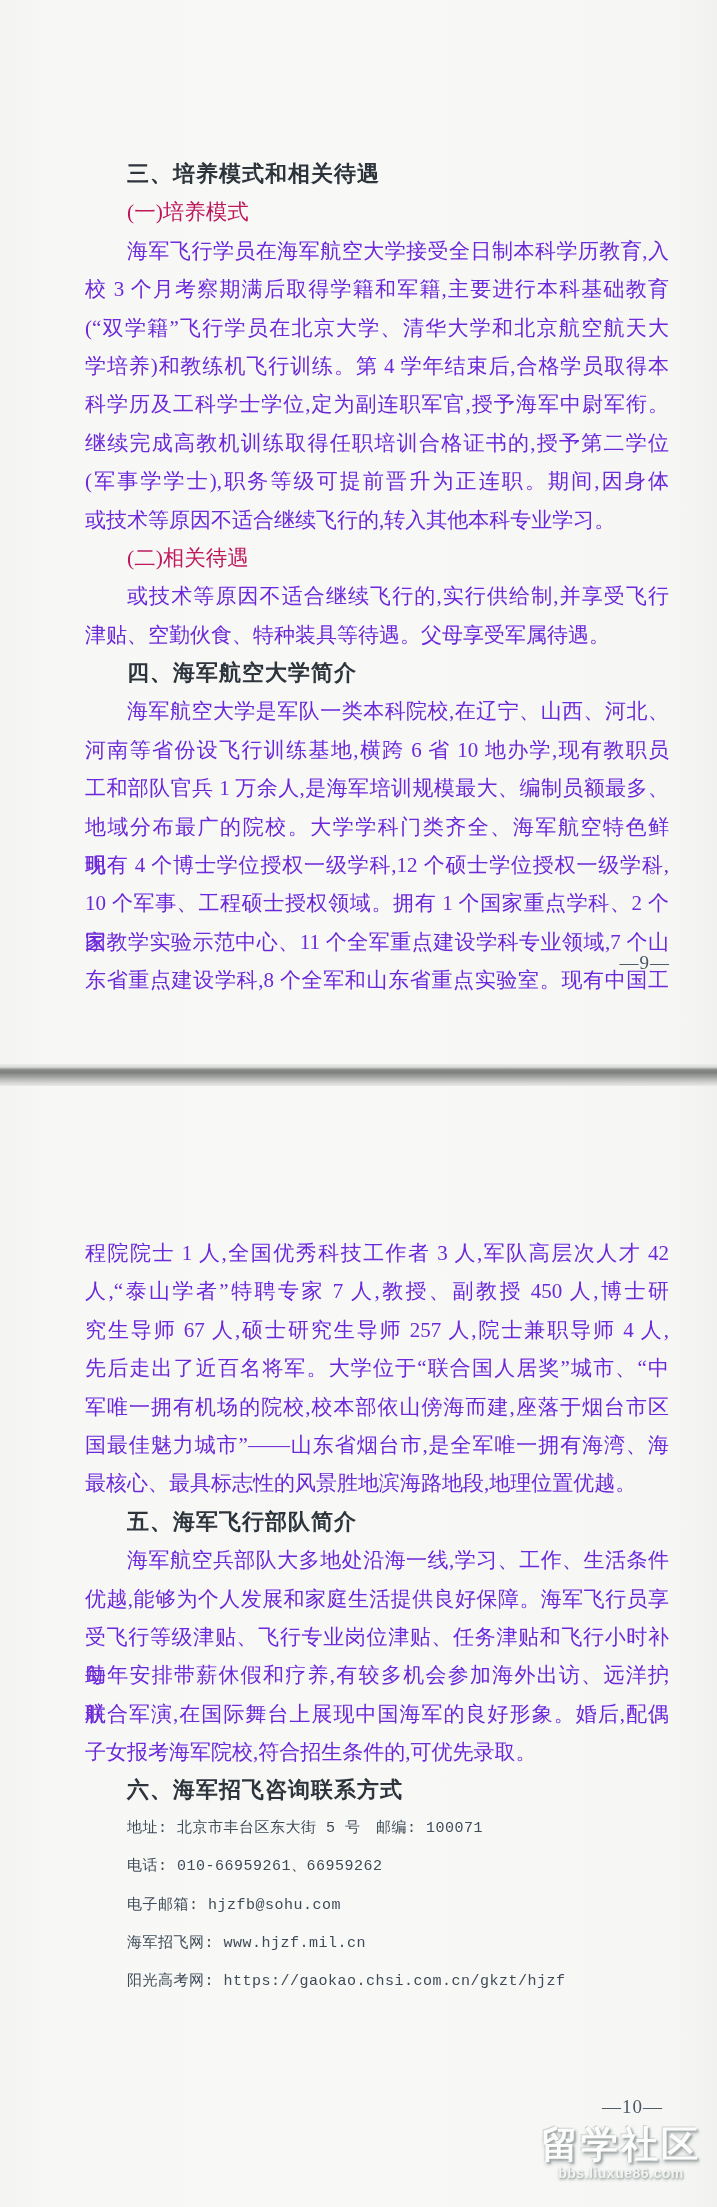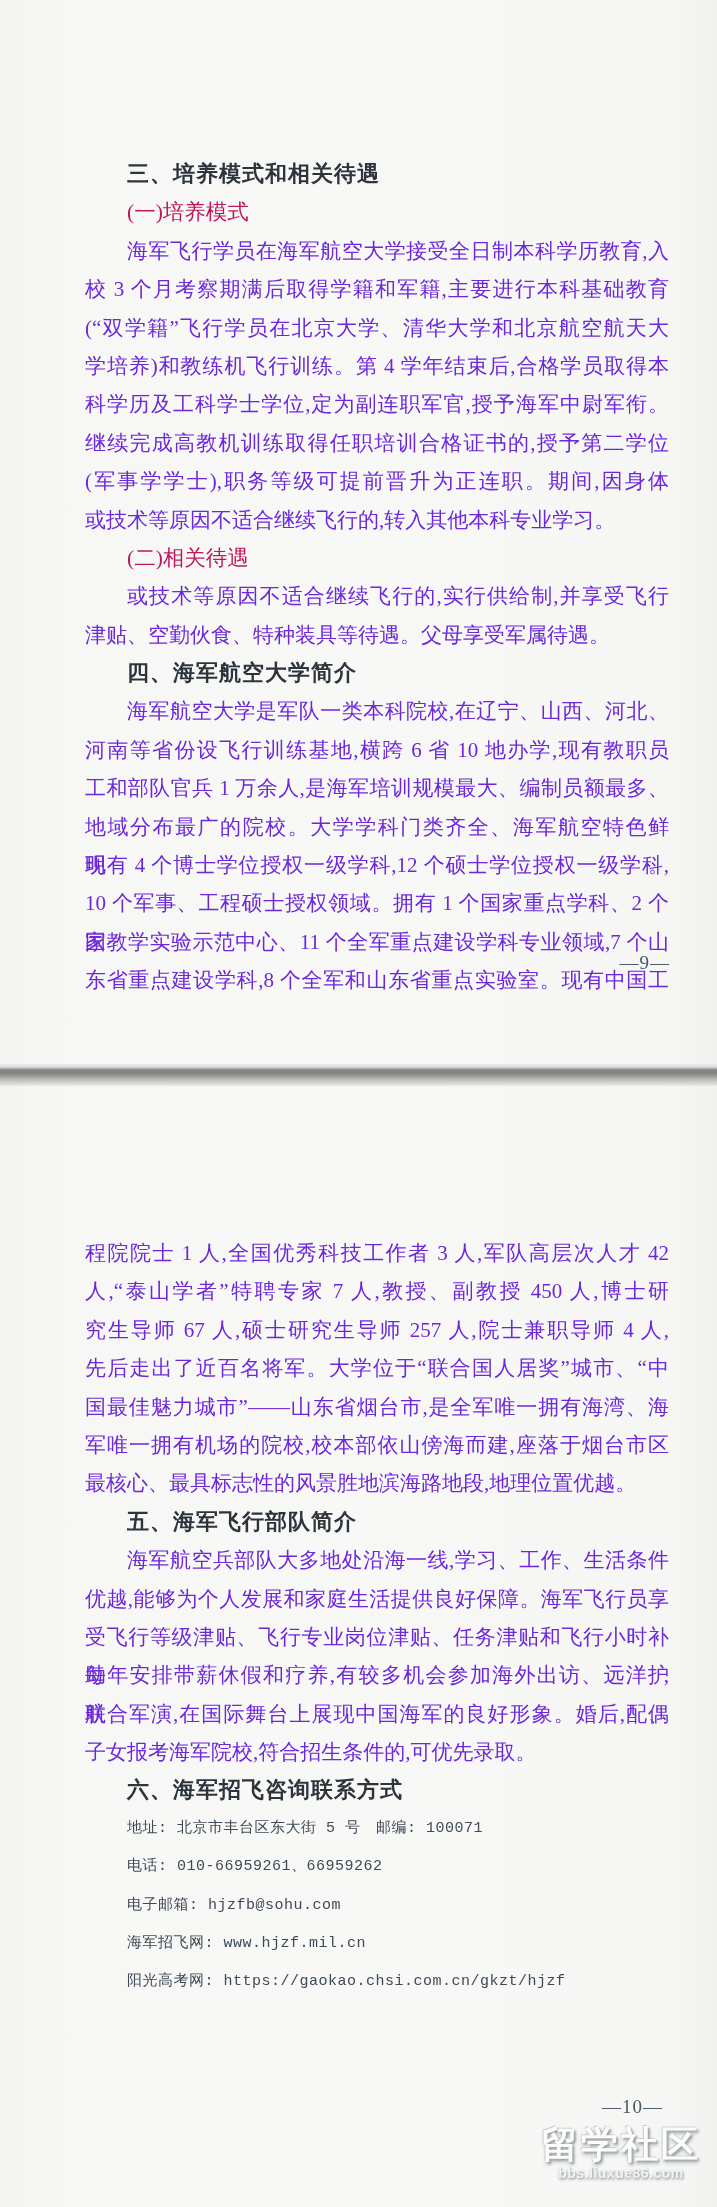--- a/index.html
+++ b/index.html
@@ -94,22 +94,22 @@
 
 <div class="separator"></div>
 
 <div class="page" id="page2">
   <div class="content">
 
   <div class="line body fill">程院院士 1 人,全国优秀科技工作者 3 人,军队高层次人才 42</div>
       <div class="line body fill">人,“泰山学者”特聘专家 7 人,教授、副教授 450 人,博士研</div>
       <div class="line body fill">究生导师 67 人,硕士研究生导师 257 人,院士兼职导师 4 人,</div>
       <div class="line body fill">先后走出了近百名将军。大学位于“联合国人居奖”城市、“中</div>
+      <div class="line body fill">军唯一拥有机场的院校,校本部依山傍海而建,座落于烟台市区</div>
       <div class="line body fill">国最佳魅力城市”——山东省烟台市,是全军唯一拥有海湾、海</div>
-      <div class="line body fill">军唯一拥有机场的院校,校本部依山傍海而建,座落于烟台市区</div>
       <div class="line body">最核心、最具标志性的风景胜地滨海路地段,地理位置优越。</div>
       <div class="line heading indent">五、海军飞行部队简介</div>
       <div class="line body indent fill">海军航空兵部队大多地处沿海一线,学习、工作、生活条件</div>
       <div class="line body fill">优越,能够为个人发展和家庭生活提供良好保障。海军飞行员享</div>
       <div class="line body fill">受飞行等级津贴、飞行专业岗位津贴、任务津贴和飞行小时补助,</div>
       <div class="line body fill">每年安排带薪休假和疗养,有较多机会参加海外出访、远洋护航、</div>
       <div class="line body fill">联合军演,在国际舞台上展现中国海军的良好形象。婚后,配偶</div>
       <div class="line body">子女报考海军院校,符合招生条件的,可优先录取。</div>
       <div class="line heading indent">六、海军招飞咨询联系方式</div>
       <div class="line contact indent">地址: 北京市丰台区东大街 5 号　邮编: 100071</div>

